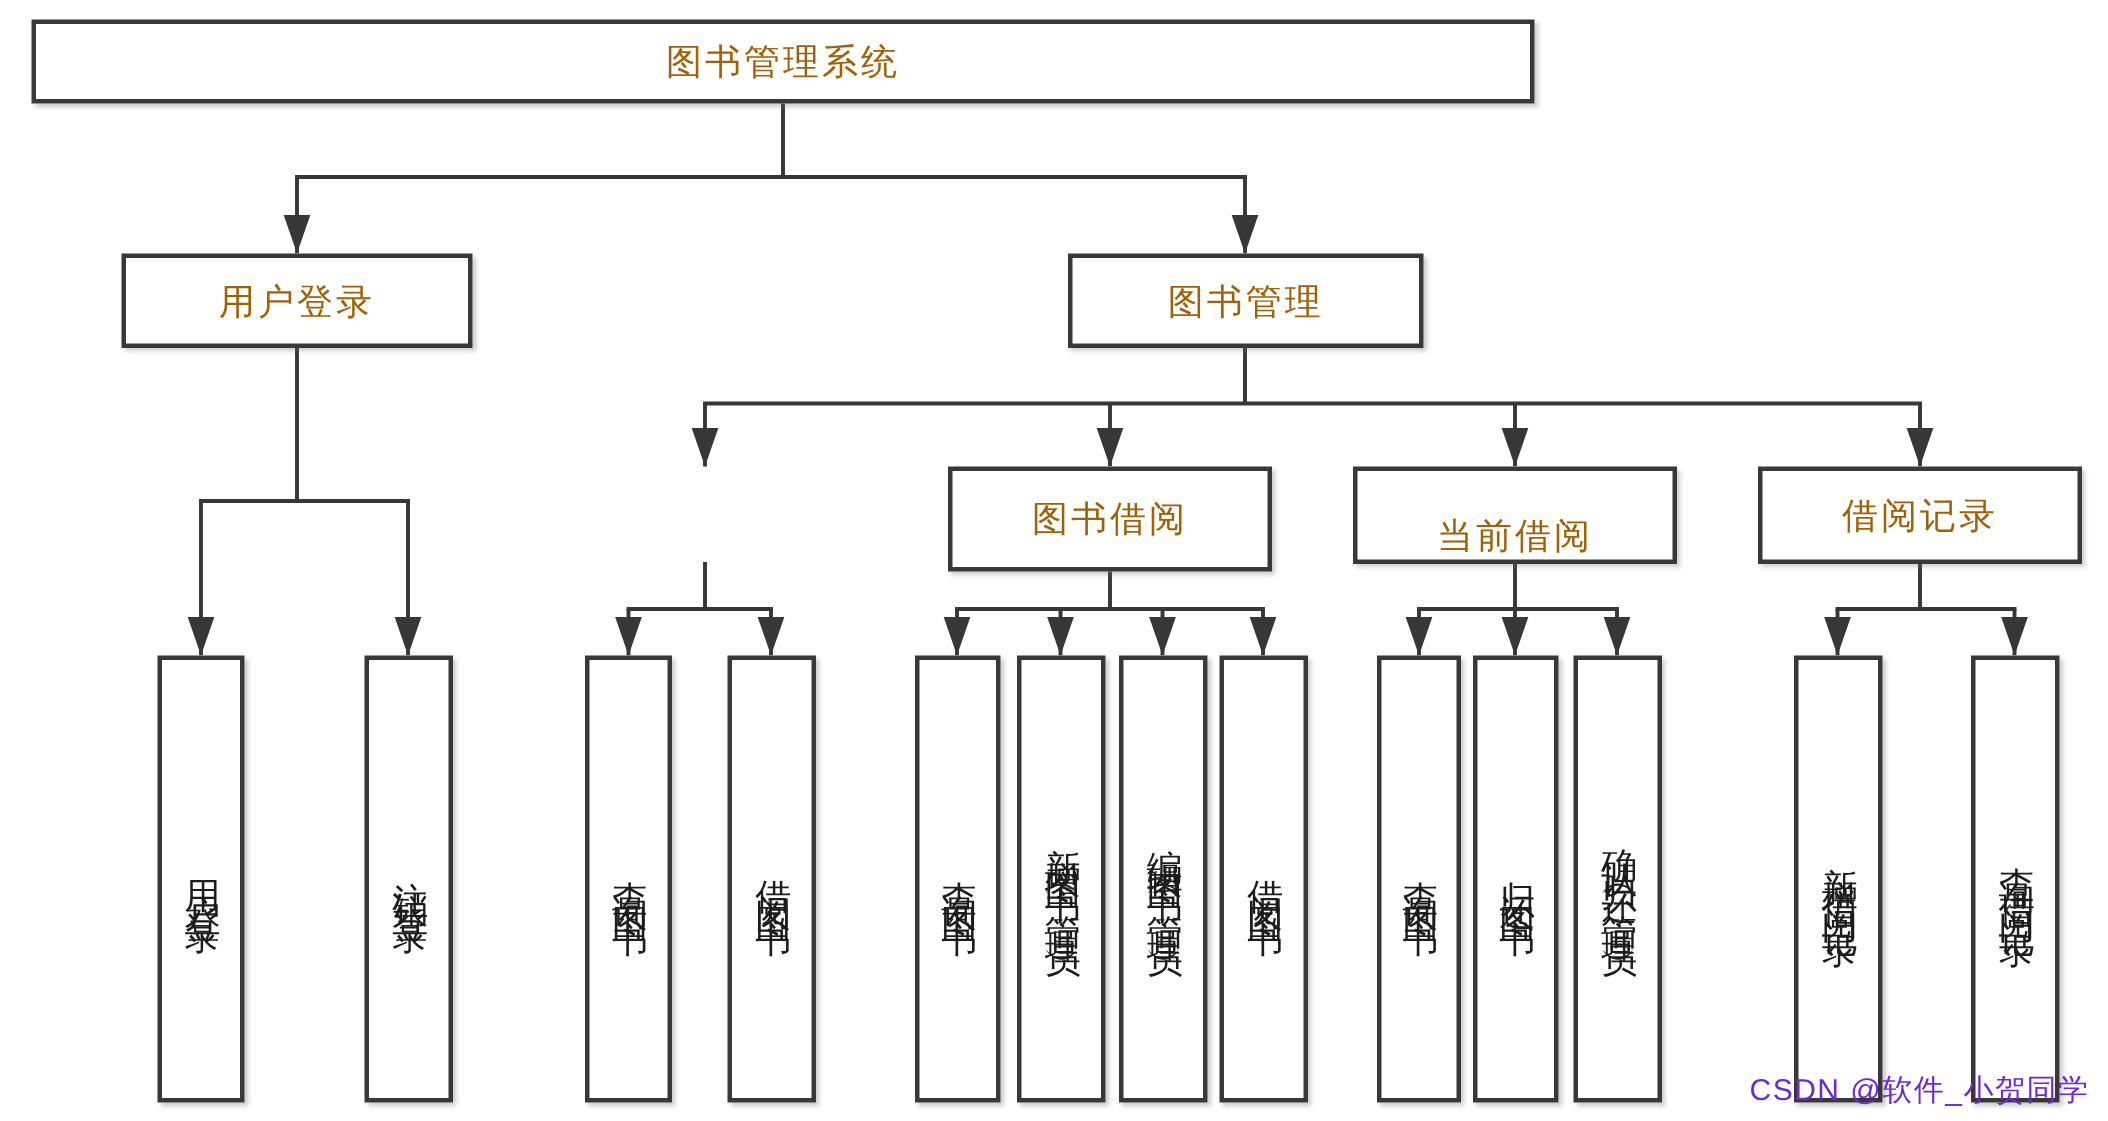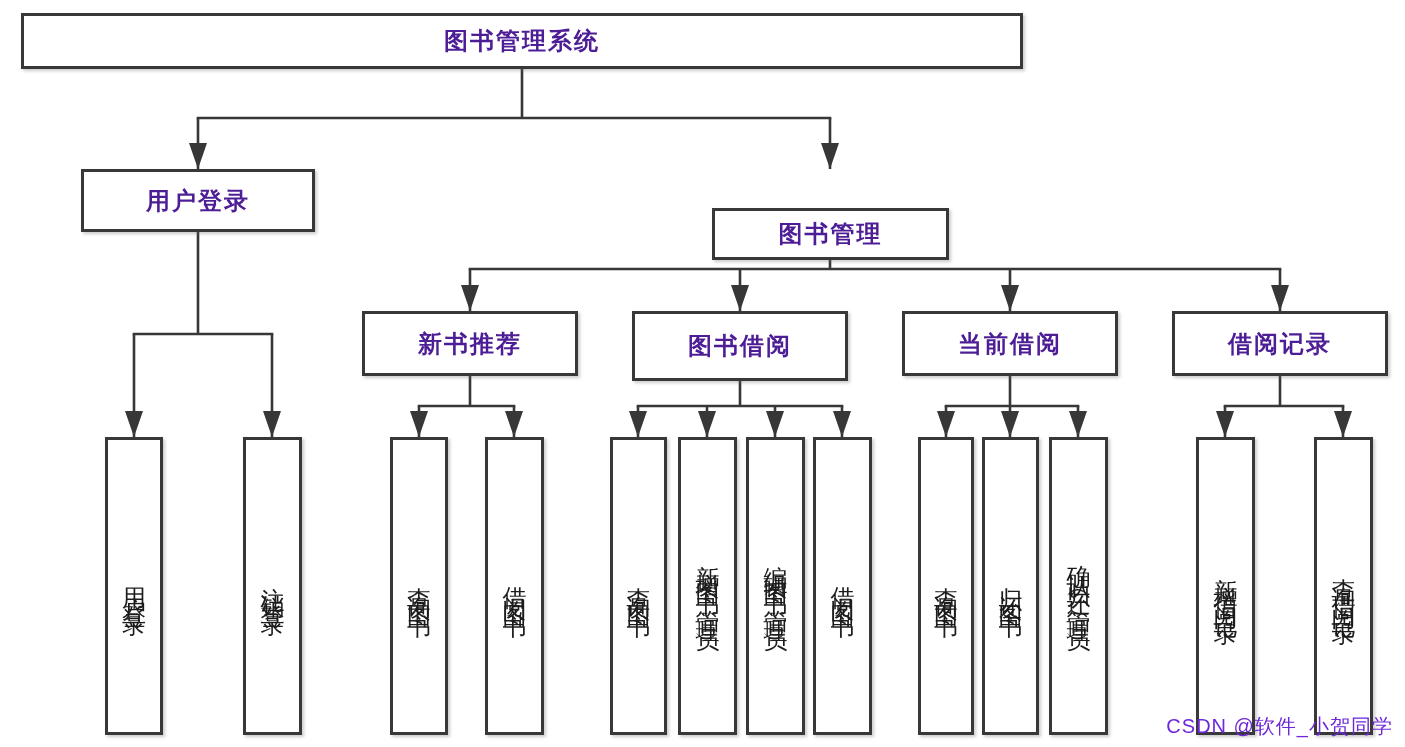--- a/index.html
+++ b/index.html
@@ -37,23 +37,22 @@
     background: #ffffff;
     border: 3px solid #383838;
     display: flex;
     align-items: center;
     justify-content: center;
     box-shadow: 2px 2px 3px rgba(110,110,110,0.35);
   }
   .h-label {
     font-size: 24px;
     letter-spacing: 2px;
-    color: #4c1d95;
+    color: #a16207;
     white-space: nowrap;
-    font-weight: bold;
   }
   .v-label {
     writing-mode: vertical-rl;
     text-orientation: mixed;
     font-size: 24px;
     letter-spacing: 9px;
     color: #1c1c1c;
     line-height: 1;
   }
   .watermark {
@@ -114,31 +113,28 @@
     <path class="arrowline" d="M1343 406 V437" marker-end="url(#ah)"></path>
   </svg>
 
   <div class="box" style="left:21px; top:13px; width:1002px; height:56px;">
     <span class="h-label">图书管理系统</span>
   </div>
 
   <div class="box" style="left:81px; top:169px; width:234px; height:63px;">
     <span class="h-label">用户登录</span>
   </div>
-  <div class="box" style="left:712px; top:169px; width:237px; height:52px;margin-top:39px;">
+  <div class="box" style="left:712px; top:169px; width:237px; height:63px;">
     <span class="h-label">图书管理</span>
   </div>
 
-  <div class="box" style="left:362px; top:311px; width:216px; height:65px;">
-    <span class="h-label">新书推荐</span>
-  </div>
   <div class="box" style="left:632px; top:311px; width:216px; height:70px;">
     <span class="h-label">图书借阅</span>
   </div>
-  <div class="box" style="left:902px; top:311px; width:216px; height:65px;">
+  <div class="box" style="left:902px; top:311px; width:216px; height:65px;align-items:flex-end;">
     <span class="h-label">当前借阅</span>
   </div>
   <div class="box" style="left:1172px; top:311px; width:216px; height:65px;">
     <span class="h-label">借阅记录</span>
   </div>
 
   <div class="box" style="left:105px; top:437px; width:58px; height:298px;">
     <span class="v-label">用户登录</span>
   </div>
   <div class="box" style="left:243px; top:437px; width:59px; height:298px;">

